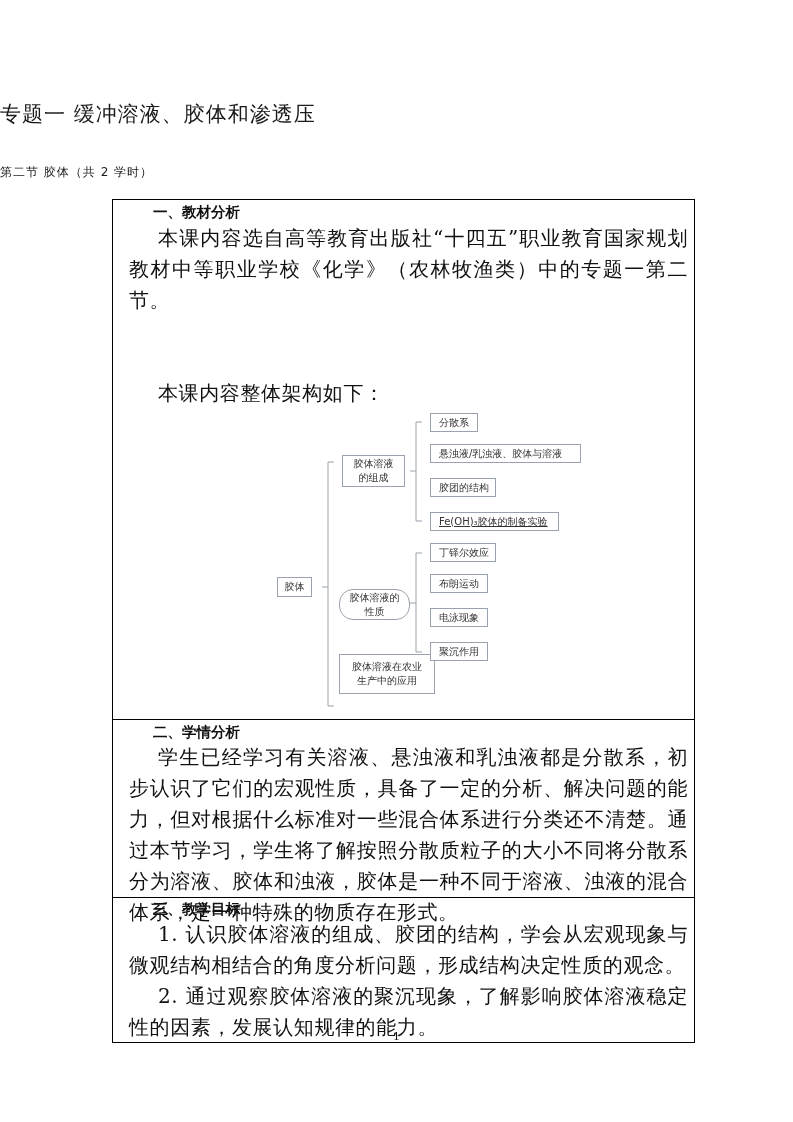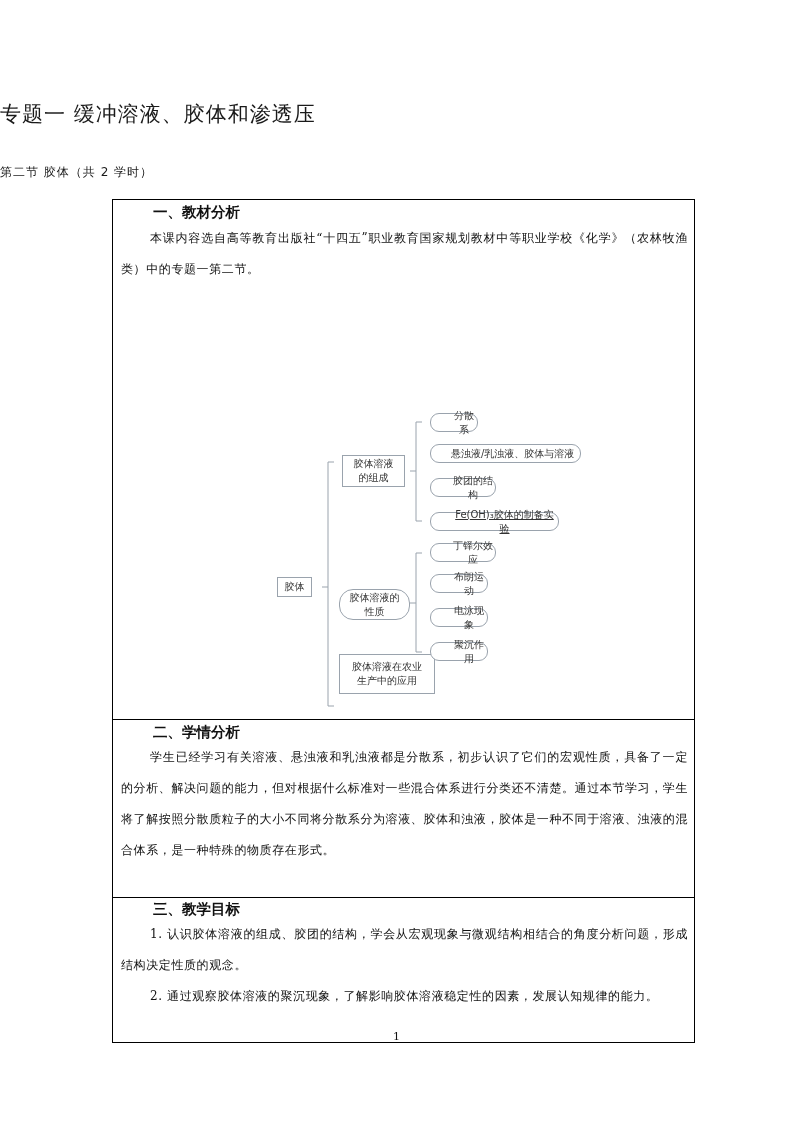--- a/index.html
+++ b/index.html
@@ -8,41 +8,42 @@
   .title { position:absolute; left:0; width:793px; text-align:left;
            font-family:"DejaVu Sans","Liberation Sans",sans-serif; color:#1a1a1a; }
   #t1 { top:100px; font-size:21px; letter-spacing:1px; }
   #t2 { top:164px; font-size:12px; letter-spacing:1px; }
   .table { position:absolute; left:112px; top:179px; width:583px; height:844px;
            border:1.5px solid #000; box-sizing:border-box;margin-top:20px; }
   .row { position:absolute; left:0; width:100%; border-bottom:1.5px solid #000; box-sizing:border-box; }
   .row.last { border-bottom:none; }
   .sec-head { position:absolute; left:40px; font-family:"DejaVu Sans","Liberation Sans",sans-serif;
               font-weight:bold; font-size:14.5px; }
-  .para { position:absolute; left:8px; right:6px; font-size:12px; line-height:31px;
+  .para { position:absolute; left:16px; right:6px; font-size:20px; line-height:31px;
           text-indent:29px; letter-spacing:0.6px; text-align:justify; }
   .diagram { position:absolute; left:0; top:0; width:583px; }
   .box { position:absolute; border:1px solid #9aa3ad; background:#fff; font-size:10px;
          color:#333; box-sizing:border-box; display:flex; align-items:center; justify-content:center;
          text-align:center; line-height:14px; font-family:"DejaVu Sans","Liberation Sans",sans-serif; }
-  .box.left { justify-content:flex-start; padding-left:20px;border-radius:9px; }
+  .box.left { justify-content:flex-start; padding-left:8px; }
   .page-num { position:absolute; top:1030px; left:0; width:793px; text-align:center; font-size:11px; }
   svg.brackets { position:absolute; left:0; top:0; }
 </style>
 </head>
 <body>
 
 <div id="t1" class="title">专题一  缓冲溶液、胶体和渗透压</div>
 <div id="t2" class="title">第二节  胶体（共 2 学时）</div>
 
 <div class="table">
 
   <div class="row" style="top:0;height:520px;">
     <div class="sec-head" style="top:3px;">一、教材分析</div>
     <div class="para" style="top:23px;">本课内容选自高等教育出版社“十四五”职业教育国家规划教材中等职业学校《化学》（农林牧渔类）中的专题一第二节。</div>
+    <div class="para" style="top:178px;">本课内容整体架构如下：</div>
 
     <div class="diagram">
       <svg class="brackets" width="583" height="520">
         <g fill="none" stroke="#9aa3ad" stroke-width="1">
 
           <path d="M221 262 L215 262 L215 506 L221 506"></path>
           <path d="M209 387 L215 387"></path>
 
           <path d="M309 222 L303 222 L303 321 L309 321"></path>
           <path d="M297 271 L303 271"></path>

